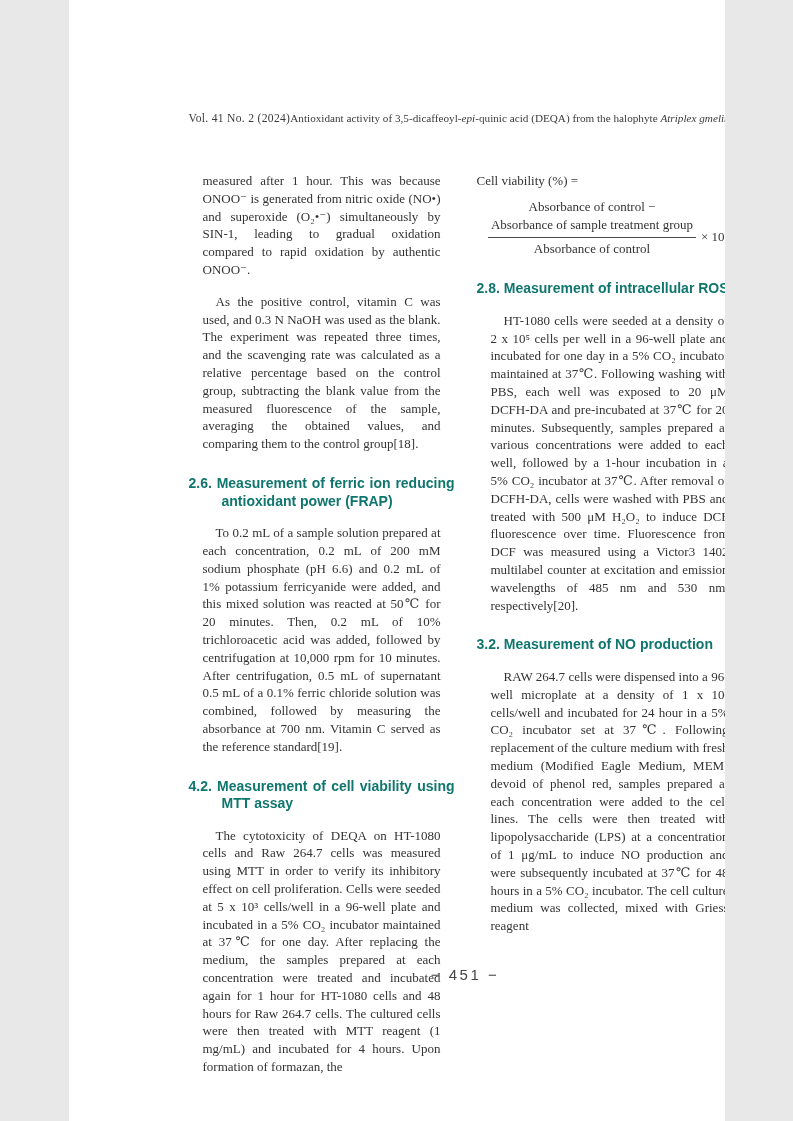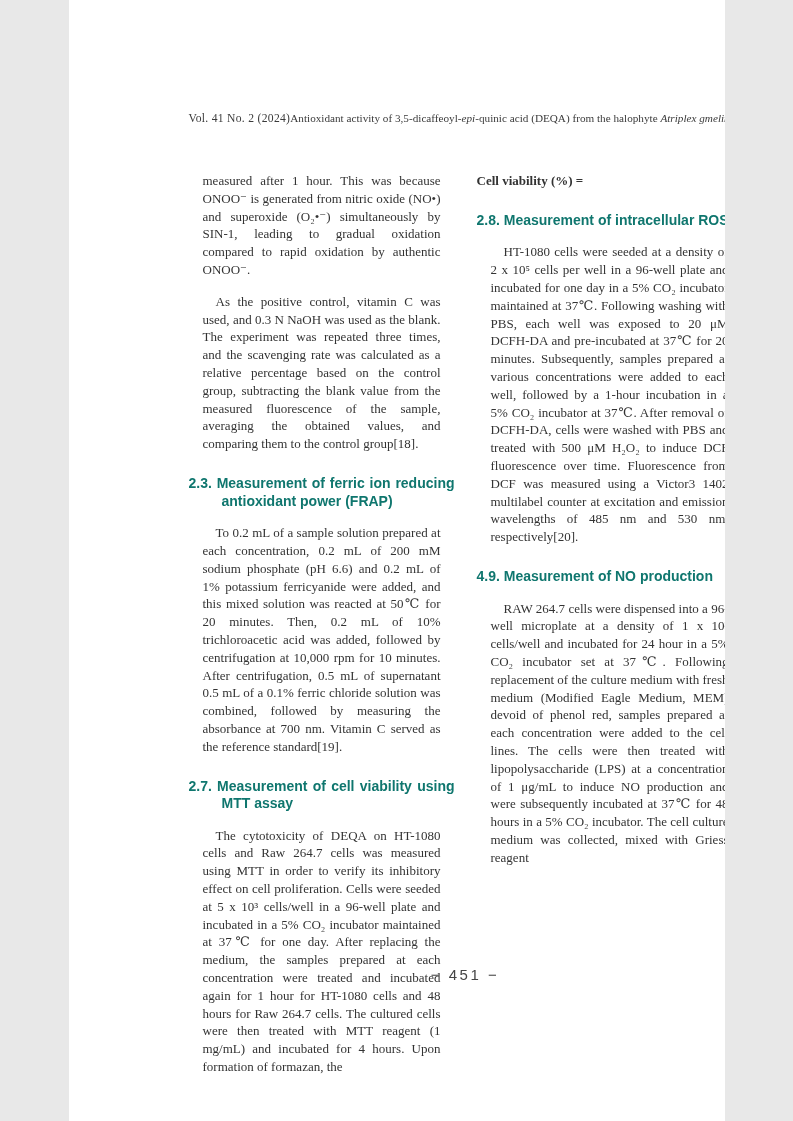--- a/index.html
+++ b/index.html
@@ -49,21 +49,21 @@
     font-family: "Liberation Sans", "DejaVu Sans", sans-serif;
     font-size: 14px;
     font-weight: bold;
     color: #0f766e;
     line-height: 17.6px;
     margin: 22px 0 3px 0;
     padding-left: 33px;
     text-indent: -33px;
     text-align: justify;
   }
-  .formula-label { margin: 14px 0 8px 0; font-weight: bold; }
+  .formula-label { margin: 14px 0 8px 0; }
   .formula {
     display: flex;
     justify-content: center;
     align-items: center;
     margin: 2px 0 12px 0;
     text-align: center;
   }
   .fraction { display: inline-block; }
   .fraction .num {
     padding: 0 3px 2px 3px;
@@ -96,31 +96,41 @@
       <span class="hdr-title"><span>Antioxidant activity of 3,5-dicaffeoyl-</span><i>epi</i><span>-quinic acid (DEQA) from the halophyte </span><i>Atriplex gmelinii</i></span>
       <span class="hdr-page-num">5</span>
     </span>
   </div>
 
   <div class="columns">
 
     <div class="col">
       <p class="para noindent">measured after 1 hour. This was because ONOO⁻ is generated from nitric oxide (NO•) and superoxide (O₂•⁻) simultaneously by SIN-1, leading to gradual oxidation compared to rapid oxidation by authentic ONOO⁻.</p>
       <p class="para">As the positive control, vitamin C was used, and 0.3 N NaOH was used as the blank. The experiment was repeated three times, and the scavenging rate was calculated as a relative percentage based on the control group, subtracting the blank value from the measured fluorescence of the sample, averaging the obtained values, and comparing them to the control group[18].</p>
-      <h3 class="heading">2.3. Measurement of ferric ion reducing antioxidant power (FRAP)</h3>
+      <h3 class="heading">2.6. Measurement of ferric ion reducing antioxidant power (FRAP)</h3>
       <p class="para">To 0.2 mL of a sample solution prepared at each concentration, 0.2 mL of 200 mM sodium phosphate (pH 6.6) and 0.2 mL of 1% potassium ferricyanide were added, and this mixed solution was reacted at 50℃ for 20 minutes. Then, 0.2 mL of 10% trichloroacetic acid was added, followed by centrifugation at 10,000 rpm for 10 minutes. After centrifugation, 0.5 mL of supernatant 0.5 mL of a 0.1% ferric chloride solution was combined, followed by measuring the absorbance at 700 nm. Vitamin C served as the reference standard[19].</p>
-      <h3 class="heading">2.7. Measurement of cell viability using MTT assay</h3>
+      <h3 class="heading">4.2. Measurement of cell viability using MTT assay</h3>
       <p class="para">The cytotoxicity of DEQA on HT-1080 cells and Raw 264.7 cells was measured using MTT in order to verify its inhibitory effect on cell proliferation. Cells were seeded at 5 x 10³ cells/well in a 96-well plate and incubated in a 5% CO₂ incubator maintained at 37℃ for one day. After replacing the medium, the samples prepared at each concentration were treated and incubated again for 1 hour for HT-1080 cells and 48 hours for Raw 264.7 cells. The cultured cells were then treated with MTT reagent (1 mg/mL) and incubated for 4 hours. Upon formation of formazan, the</p>
     </div>
 
     <div class="col">
       <p class="para noindent formula-label">Cell viability (%) =</p>
+      <div class="formula">
+        <span class="fraction">
+          <span class="num" style="display:block">
+            <div>Absorbance of control −</div>
+            <div>Absorbance of sample treatment group</div>
+          </span>
+          <span class="den" style="display:block">Absorbance of control</span>
+        </span>
+        <span class="multiplier">× 100</span>
+      </div>
       <h3 class="heading">2.8. Measurement of intracellular ROS</h3>
       <p class="para">HT-1080 cells were seeded at a density of 2 x 10⁵ cells per well in a 96-well plate and incubated for one day in a 5% CO₂ incubator maintained at 37℃. Following washing with PBS, each well was exposed to 20 μM DCFH-DA and pre-incubated at 37℃ for 20 minutes. Subsequently, samples prepared at various concentrations were added to each well, followed by a 1-hour incubation in a 5% CO₂ incubator at 37℃. After removal of DCFH-DA, cells were washed with PBS and treated with 500 μM H₂O₂ to induce DCF fluorescence over time. Fluorescence from DCF was measured using a Victor3 1402 multilabel counter at excitation and emission wavelengths of 485 nm and 530 nm, respectively[20].</p>
-      <h3 class="heading">4.9. Measurement of NO production</h3>
+      <h3 class="heading">3.2. Measurement of NO production</h3>
       <p class="para">RAW 264.7 cells were dispensed into a 96-well microplate at a density of 1 x 10³ cells/well and incubated for 24 hour in a 5% CO₂ incubator set at 37℃. Following replacement of the culture medium with fresh medium (Modified Eagle Medium, MEM) devoid of phenol red, samples prepared at each concentration were added to the cell lines. The cells were then treated with lipopolysaccharide (LPS) at a concentration of 1 μg/mL to induce NO production and were subsequently incubated at 37℃ for 48 hours in a 5% CO₂ incubator. The cell culture medium was collected, mixed with Griess reagent</p>
     </div>
 
   </div>
 
   <div class="footer">− 451 −</div>
 
 </div>
 
 </body></html>

